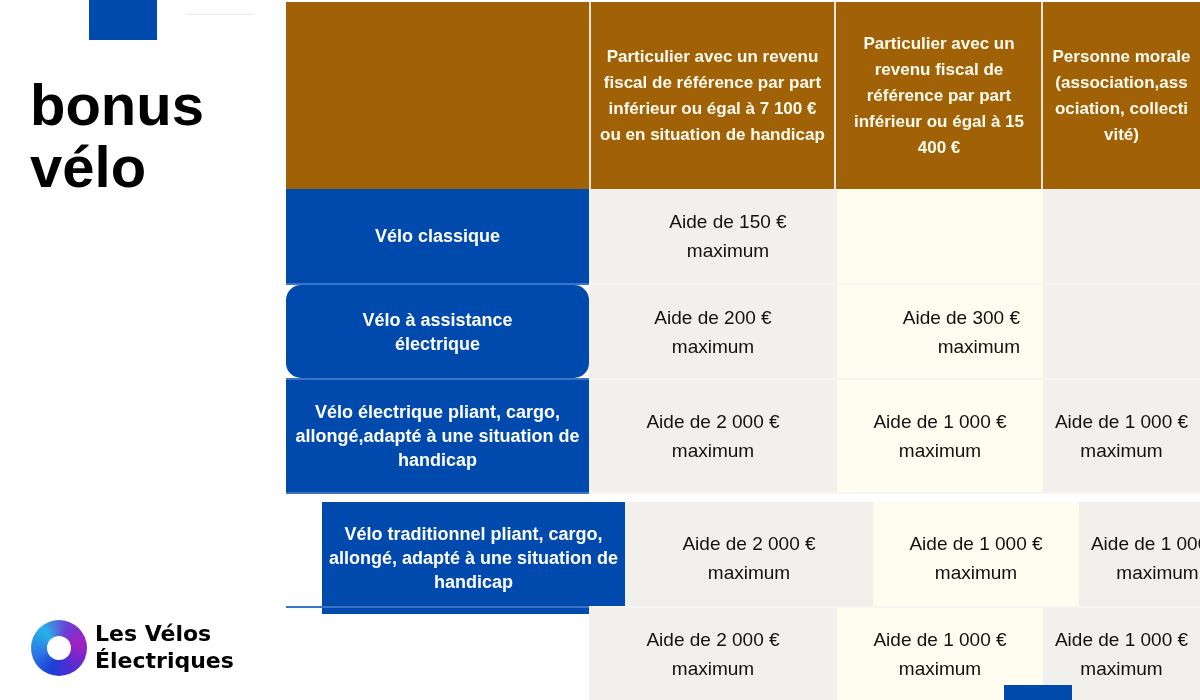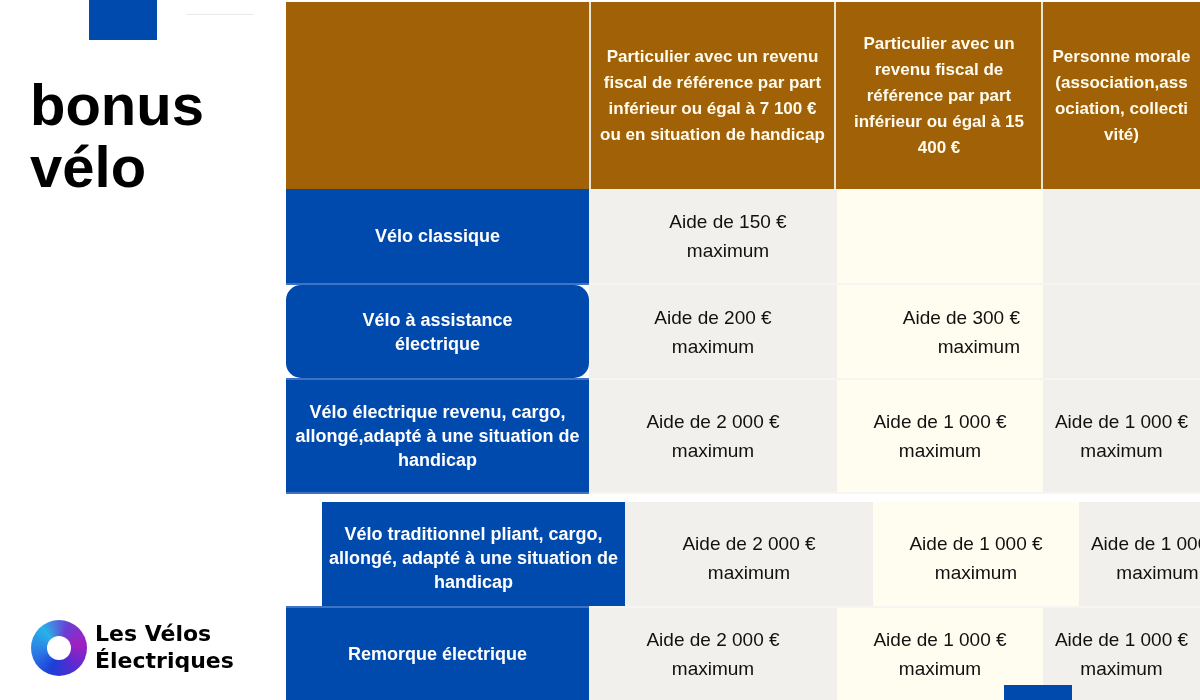--- a/index.html
+++ b/index.html
@@ -89,21 +89,21 @@
         <span style="width:160px;display:block;">Aide de 200 € maximum</span>
       </div>
     <div class="bcell c2" style="left:551px;width:206px;text-align:right;">
         <span style="width:160px;display:block;">Aide de 300 € maximum</span>
       </div>
     <div class="bcell c3" style="left:757px;width:157px;"></div>
   </div>
   <div class="rowsep blue" style="top:376px;"></div>
 
   <div class="brow" style="top:378px;height:112px;">
-    <div class="bcell label" style="left:0;width:303px;">Vélo électrique revenu, cargo, allongé,adapté à une situation de handicap</div>
+    <div class="bcell label" style="left:0;width:303px;">Vélo électrique pliant, cargo, allongé,adapté à une situation de handicap</div>
     <div class="bcell c1" style="left:303px;width:248px;">
         <span style="width:175px;display:block;">Aide de 2 000 € maximum</span>
       </div>
     <div class="bcell c2" style="left:551px;width:206px;">
         <span style="width:170px;display:block;">Aide de 1 000 € maximum</span>
       </div>
     <div class="bcell c3" style="left:757px;width:157px;">Aide de 1 000 € maximum</div>
   </div>
   <div class="rowsep" style="top:490px;"></div>
   <div class="rowsep blue" style="top:490px;"></div>
@@ -117,21 +117,20 @@
       </div>
     <div class="bcell c2" style="left:551px;width:206px;">
         <span style="width:170px;display:block;">Aide de 1 000 € maximum</span>
       </div>
     <div class="bcell c3" style="left:757px;width:157px;">Aide de 1 000 € maximum</div>
   </div>
   <div class="rowsep" style="top:604px;"></div>
   <div class="rowsep blue" style="top:604px;"></div>
 
   <div class="brow" style="top:606px;height:92px;">
-    <div class="bcell label" style="left:0;width:303px;">Remorque électrique</div>
     <div class="bcell c1" style="left:303px;width:248px;">
         <span style="width:175px;display:block;">Aide de 2 000 € maximum</span>
       </div>
     <div class="bcell c2" style="left:551px;width:206px;">
         <span style="width:170px;display:block;">Aide de 1 000 € maximum</span>
       </div>
     <div class="bcell c3" style="left:757px;width:157px;">Aide de 1 000 € maximum</div>
   </div>
   <div class="rowsep" style="top:281px;left:303px;width:611px;"></div>
   <div class="rowsep" style="top:376px;left:303px;width:611px;"></div>

